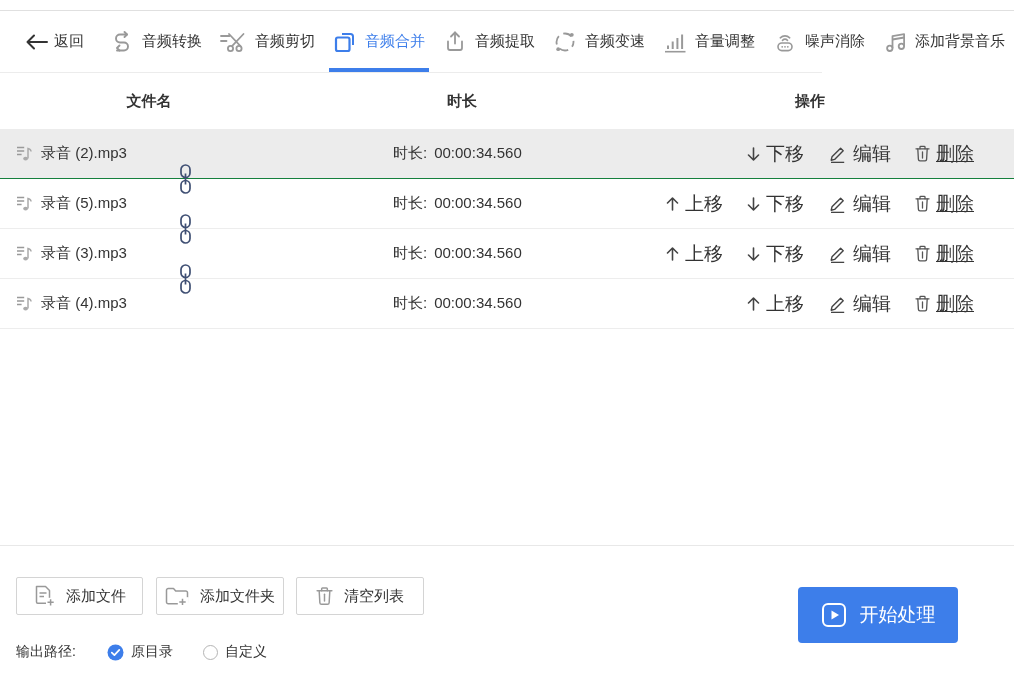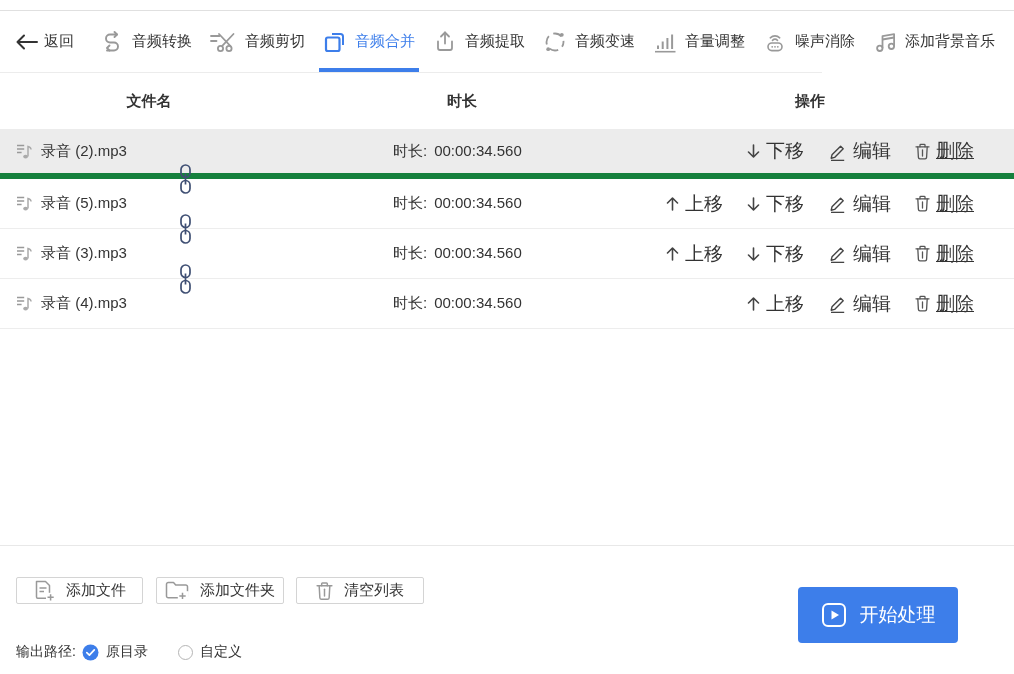--- a/index.html
+++ b/index.html
@@ -2,55 +2,55 @@
 <html><head>
 <meta charset="utf-8">
 <style>
   *{margin:0;padding:0;box-sizing:border-box}
   html,body{width:1014px;height:674px;background:#fff;overflow:hidden;
     font-family:"Liberation Sans","DejaVu Sans",sans-serif;color:#333}
   body{position:relative}
   .topline{position:absolute;top:10px;left:0;width:1014px;border-top:1px solid #e0e0e0}
   
   .toolbar{position:absolute;top:11px;left:0;width:822px;height:62px;
-    border-bottom:1px solid #ececec;display:flex;align-items:stretch;padding-left:16px}
+    border-bottom:1px solid #ececec;display:flex;align-items:stretch;padding-left:26px}
   .tb-item{display:flex;align-items:center;gap:8px;font-size:15px;color:#333;
     cursor:pointer;position:relative;margin-right:18px;white-space:nowrap}
   .tb-back{margin-right:26px;gap:6px}
   .tb-item svg{display:block}
   .tb-item.active{color:#3D7EEA}
   .tb-item.active::after{content:"";position:absolute;left:-4px;right:-4px;bottom:0;height:4px;background:#3D7EEA}
   
   .th{position:absolute;top:92px;width:100px;text-align:center;font-weight:bold;font-size:15px}
   .th-file{left:99px}.th-dur{left:412px}.th-op{left:760px}
   
   .rows{position:absolute;top:129px;left:0;width:1014px}
   .row{height:50px;position:relative;display:flex;align-items:center;background:#fff;
     border-bottom:1px solid #ededed;cursor:default}
-  .row.alt{background:#ececec;border-bottom:6px solid #15803d}
+  .row.alt{background:#ececec;border-bottom:1px solid #15803d}
   .fname{display:flex;align-items:center;gap:7px;padding-left:16px;font-size:15px}
   .dur{position:absolute;left:393px;display:flex;gap:7px;font-size:15px}
   .ops{position:absolute;right:40px;display:flex;gap:24px;align-items:center}
   .op{display:flex;align-items:center;gap:6px;font-size:19px;cursor:pointer;color:#333}
   .op.del .lbl{text-decoration:underline}
   .chain{position:absolute;left:179px;width:13px;height:30px;z-index:3}
   .chain-1{top:35px}.chain-2{top:85px}.chain-3{top:135px}
   
   .divider{position:absolute;top:545px;left:0;width:1014px;border-top:1px solid #e8e8e8}
-  .fbtn{position:absolute;top:577px;height:27px;background:#fff;border:1px solid #d4d4d4;
+  .fbtn{position:absolute;top:577px;height:38px;background:#fff;border:1px solid #d4d4d4;
     border-radius:2px;display:flex;align-items:center;justify-content:center;gap:11px;
     font-size:15px;color:#333;cursor:pointer}
   .fbtn-addfile{left:16px;width:127px}
   .fbtn-addfolder{left:156px;width:128px}
   .fbtn-clear{left:296px;width:128px}
   .start{position:absolute;left:798px;top:587px;width:160px;height:56px;background:#3D7EEA;
     border:none;border-radius:4px;color:#fff;font-size:19px;display:flex;align-items:center;
     justify-content:center;gap:13px;cursor:pointer;font-family:inherit}
   .outpath{position:absolute;left:16px;top:643px;display:flex;align-items:center;font-size:14px}
-  .outpath-label{margin-right:6px}
+  .outpath-label{margin-right:31px}
   .radio{display:flex;align-items:center;gap:7px;cursor:pointer;margin-right:30px}
   .radio-off{width:15px;height:15px;border-radius:50%;border:1px solid #b5b5b5;background:#fff}
 </style>
 </head>
 <body>
 
 <div class="topline"></div>
 
 <div class="toolbar">
   <div class="tb-item tb-back">

